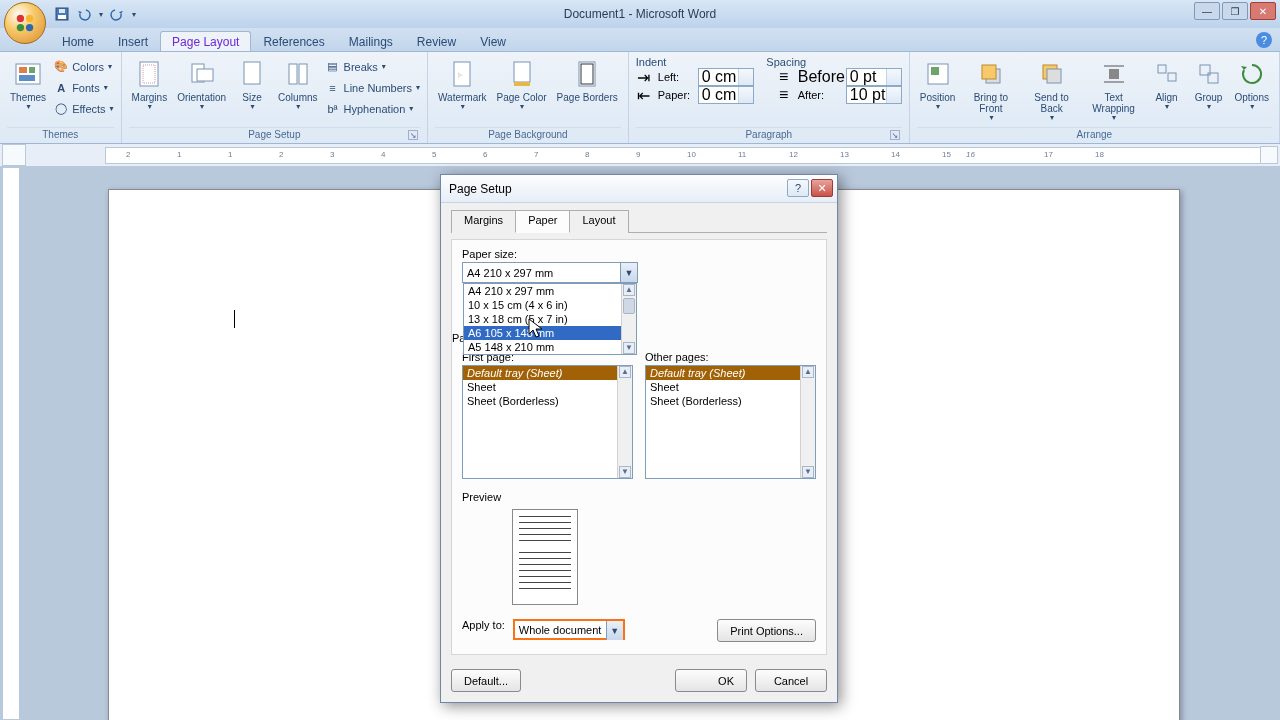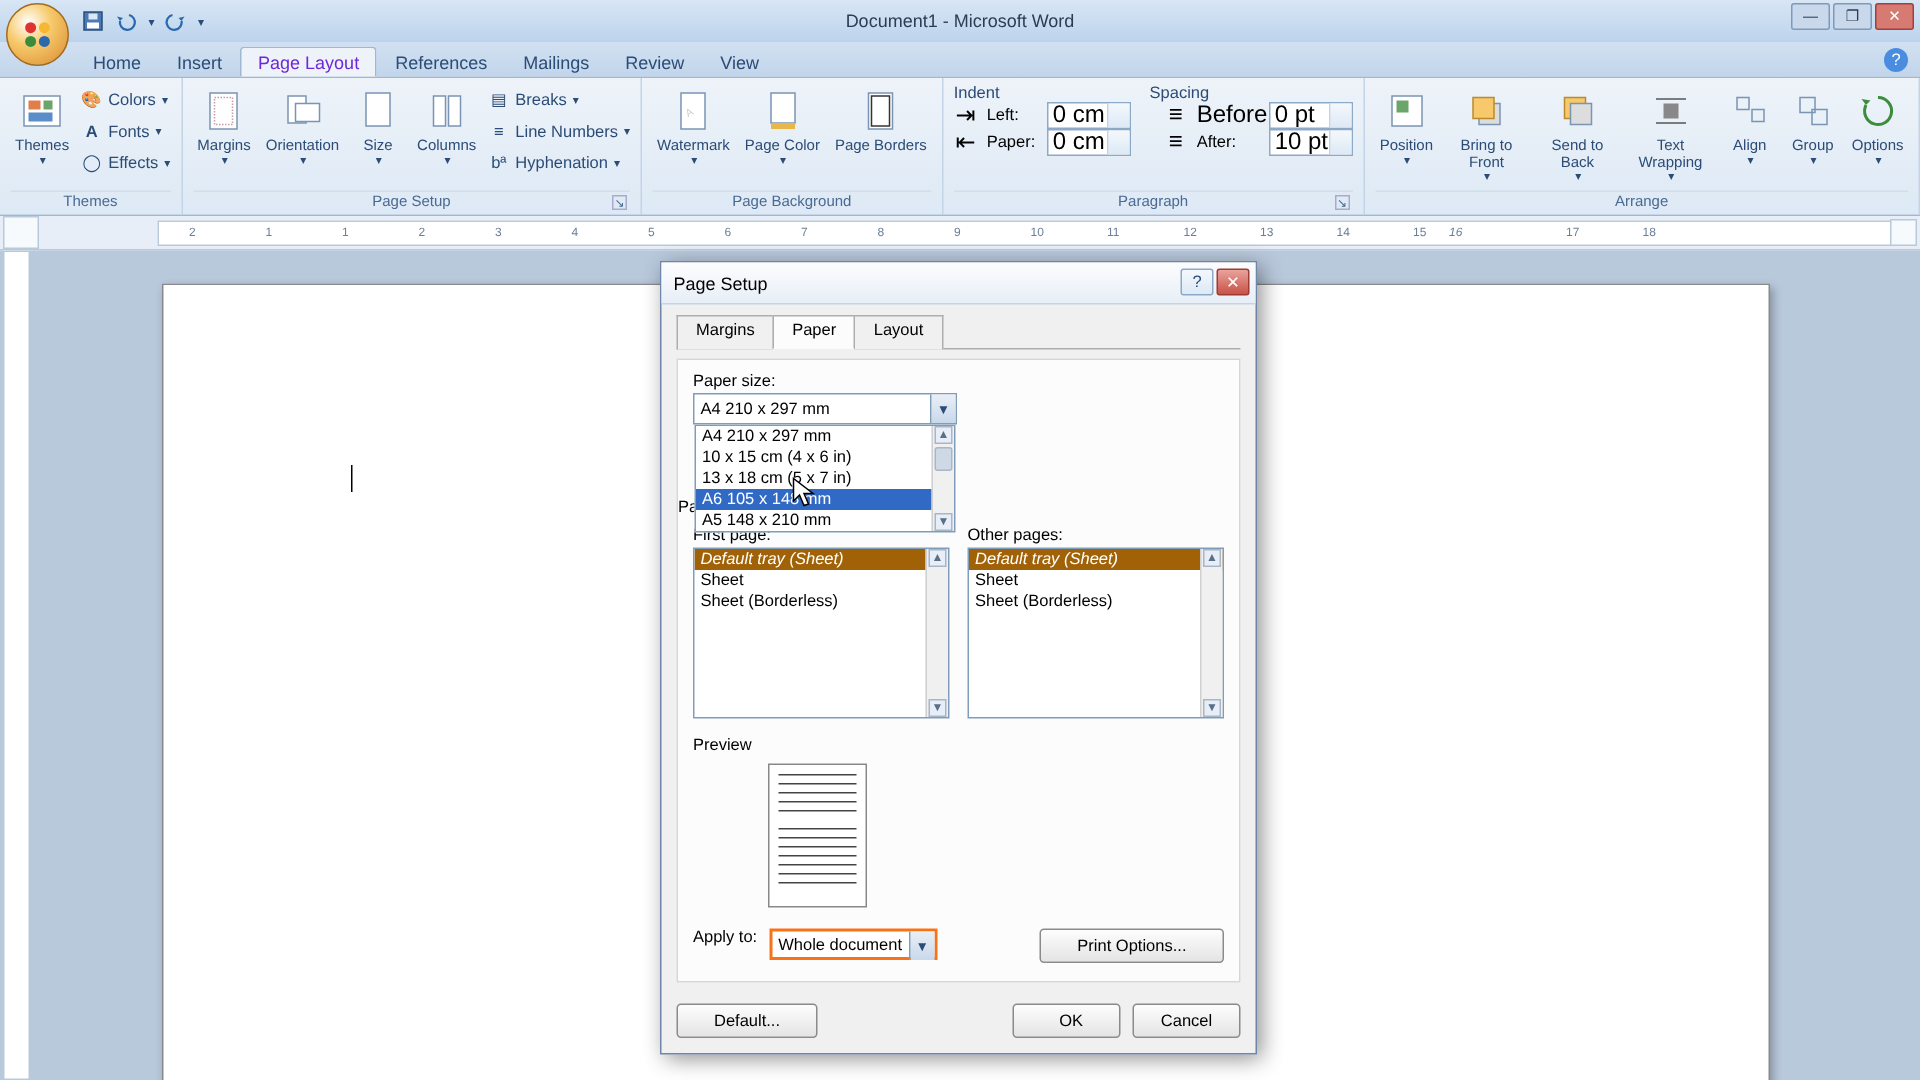--- a/index.html
+++ b/index.html
@@ -76,21 +76,21 @@
 .listbox .li { padding:1px 4px;}
 .listbox .li.sel { background:#a16207; color:#fff; font-style:italic;}
 .lb-scroll { position:absolute; right:0; top:0; bottom:0; width:15px; background:#f0f0f0; border-left:1px solid #d0d0d0;}
 .lb-ab { position:absolute; right:1px; width:12px; height:12px; background:#e7eef7; border:1px solid #aab6c5; font-size:8px; text-align:center; line-height:10px; color:#5a6f88;}
 
 .preview-box { border:1px solid #888; background:#fff; width:66px; height:96px; margin:6px 0 0 50px; padding:6px 6px;}
 .preview-box .pl{ height:1px; background:#444; margin-bottom:5px;}
 
 .dlg-footer-row { display:flex; align-items:flex-start; gap:8px; margin-top:14px;}
 .combo-sm { width:112px; height:21px; border:2px solid #f97316; background:#fff; font-size:11px; display:flex; align-items:center; padding-left:4px; position:relative;}
-.btn { height:23px; padding:0 24px; font-size:11px; border:1px solid #8a8a8a; background:linear-gradient(#fdfdfd,#e4e4e4); border-radius:3px; cursor:pointer; display:flex; align-items:center;}
+.btn { height:23px; padding:0 12px; font-size:11px; border:1px solid #8a8a8a; background:linear-gradient(#fdfdfd,#e4e4e4); border-radius:3px; cursor:pointer; display:flex; align-items:center;}
 .btn-row { display:flex; justify-content:flex-end; gap:8px; margin-top:14px;}
 .btn-default { float:left;}
 .mouse-cursor { position:absolute; left:528px; top:318px; z-index:200; pointer-events:none;}
 
 
 .hr-tick { position:absolute; top:2px; font-size:8px; color:#6b7f97;}
 </style>
 </head>
 <body>
 

